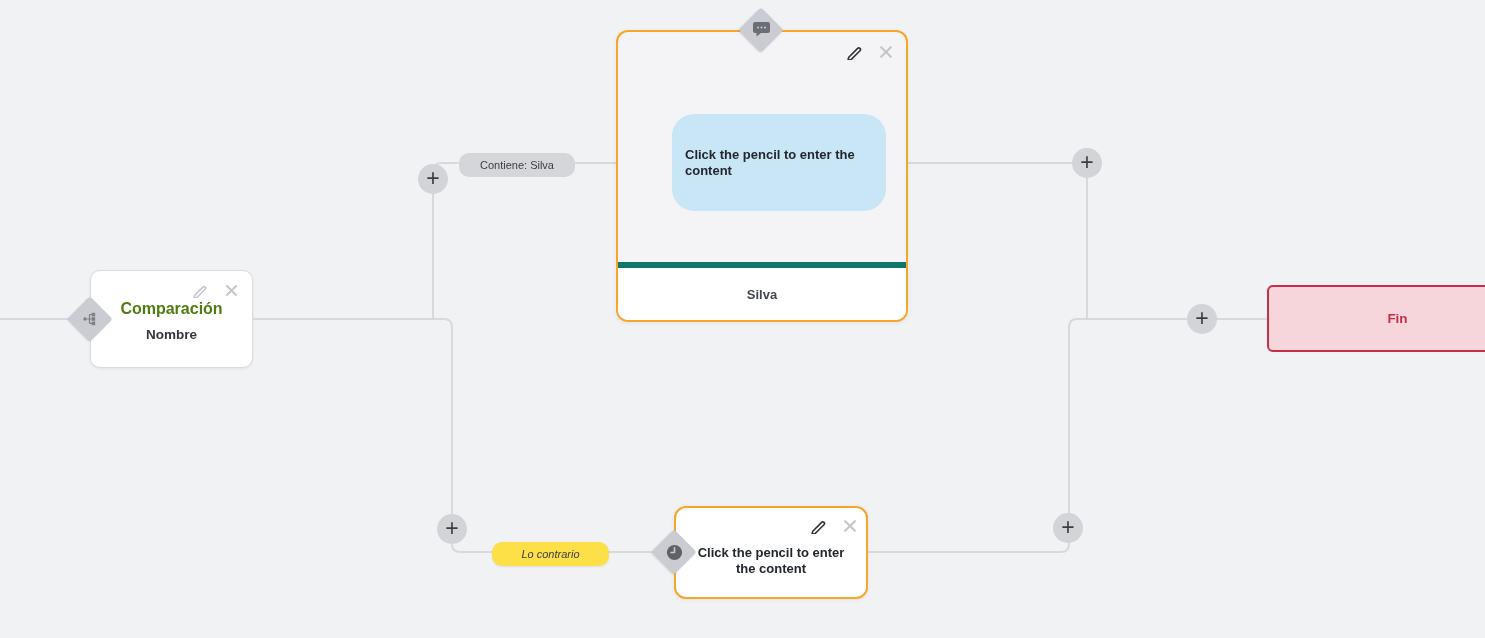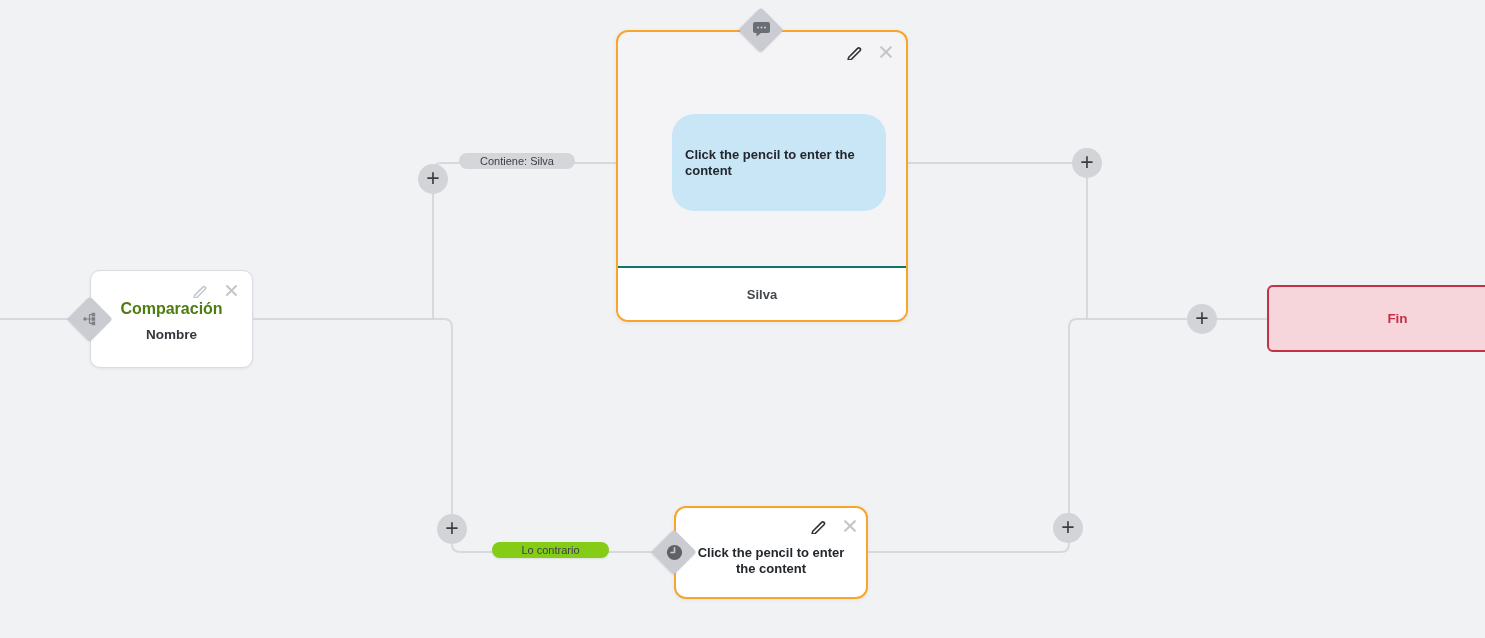--- a/index.html
+++ b/index.html
@@ -14,21 +14,21 @@
   .node-condition{left:90px;top:270px;width:163px;height:98px;border:1px solid #dadbe0;border-radius:10px;
     box-shadow:0 1px 3px rgba(40,45,60,.08);}
   .node-condition .title{margin-top:29px;text-align:center;font-size:16px;color:#4d7c0f;}
   .node-condition .subtitle{margin-top:9px;text-align:center;font-size:13.5px;color:#34383e;}
 
   .node-message{left:616px;top:30px;width:292px;height:292px;border:2px solid #f7a62b;border-radius:12px;
     background:#f4f4f6;box-shadow:0 1px 4px rgba(40,45,60,.07);}
   .bubble{position:absolute;left:54px;top:82px;width:214px;height:97px;background:#c8e6f5;border-radius:22px;
     display:flex;align-items:center;}
   .bubble-text{padding:0 14px 0 13px;font-size:13px;line-height:16px;color:#23272d;}
-  .node-footer{position:absolute;left:0;right:0;bottom:0;height:52px;background:#ffffff;border-top:2px solid #0f766e;
+  .node-footer{position:absolute;left:0;right:0;bottom:0;height:52px;background:#ffffff;border-top:6px solid #0f766e;
     border-radius:0 0 10px 10px;display:flex;align-items:center;justify-content:center;font-size:13px;color:#44484e;}
 
   .node-fallback{left:674px;top:506px;width:194px;height:93px;border:2px solid #f7a62b;border-radius:12px;
     box-shadow:0 1px 4px rgba(40,45,60,.07);}
   .node-fallback .fb-text{margin:37px auto 0;width:168px;text-align:center;font-size:13px;line-height:16px;color:#23272d;}
 
   .node-fin{left:1267px;top:285px;width:226px;height:67px;border:2px solid #c53049;border-radius:6px;background:#f6d5db;
     display:flex;align-items:center;justify-content:center;font-size:13.5px;color:#c53049;padding-left:35px;}
 
   
@@ -44,24 +44,24 @@
   .diamond .dico{position:absolute;left:0;top:0;width:32px;height:32px;transform:rotate(-45deg);
     display:flex;align-items:center;justify-content:center;}
 
   
   .plus{position:absolute;width:30px;height:30px;border-radius:50%;background:#d3d4d8;color:#383c44;
     display:flex;align-items:center;justify-content:center;font-size:23px;font-weight:400;line-height:1;
     z-index:3;cursor:pointer;user-select:none;}
   .plus span{margin-top:-2px;}
 
   
-  .pill{position:absolute;height:16px;border-radius:10px;display:flex;align-items:center;justify-content:center;
+  .pill{position:absolute;height:24px;border-radius:10px;display:flex;align-items:center;justify-content:center;
     font-size:11px;color:#3c4046;z-index:2;padding:6px 14px;box-sizing:border-box;}
   .pill-gray{background:#d5d6da;}
-  .pill-white{background:#84cc16;box-shadow:0 1px 2px rgba(40,45,60,.10);}
+  .pill-white{background:#fde047;box-shadow:0 1px 2px rgba(40,45,60,.10);font-style:italic;}
   .pill-contains{left:459px;top:153px;width:116px;}
   .pill-otherwise{left:492px;top:542px;width:117px;}
 </style>
 </head>
 <body>
 
 <div class="canvas">
 
   <svg class="wires" width="1485" height="638" viewBox="0 0 1485 638">
     <g fill="none" stroke="#d8d9dd" stroke-width="2">

